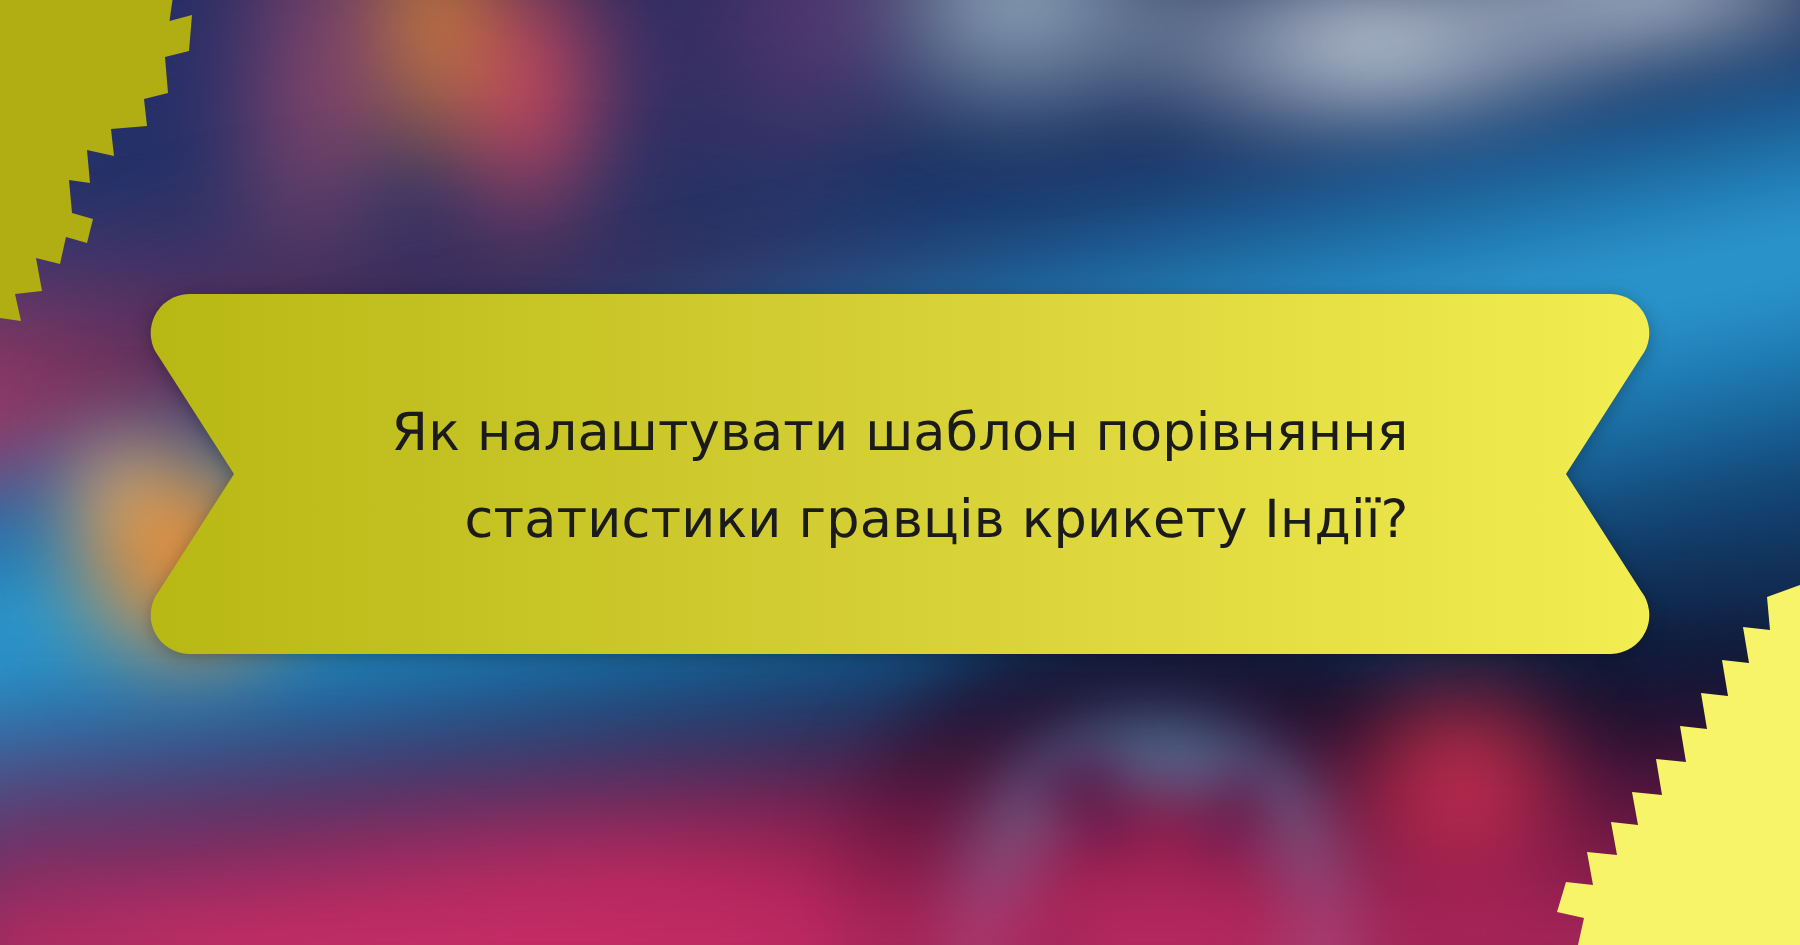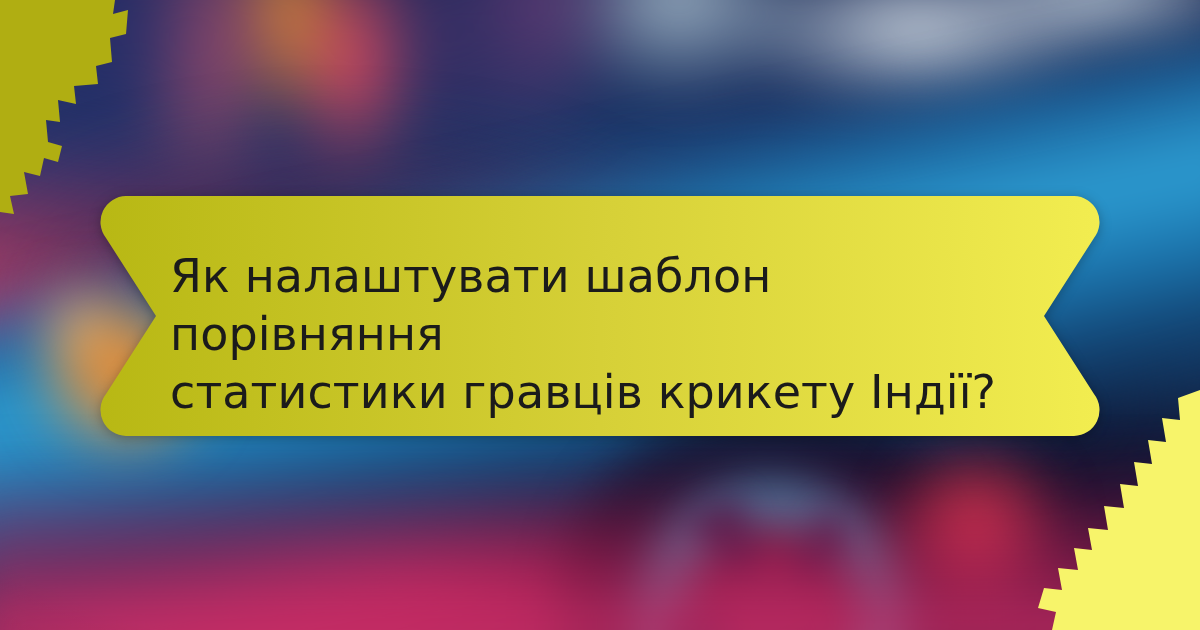--- a/index.html
+++ b/index.html
@@ -123,29 +123,28 @@
   .ribbon-text {
     position: absolute;
     left: 70px;
     right: 70px;
     top: 0;
     height: 100%;
     display: flex;
     flex-direction: column;
     align-items: center;
     justify-content: center;
-    text-align: left;
+    text-align: right;
     color: #1b1b1b;
-    font-size: 46px;
+    font-size: 35px;
     line-height: 58px;
     font-weight: 400;
     letter-spacing: 0.1px;
     white-space: pre-line;
     padding-top: 2px;
-    margin-top: 16px;
   }
 </style>
 </head>
 <body>
 
 <div id="poster">
 
   <div class="bg-photo">
     <div class="bg-layer bg-base"></div>
     <div class="bg-layer bg-crowd"></div>

